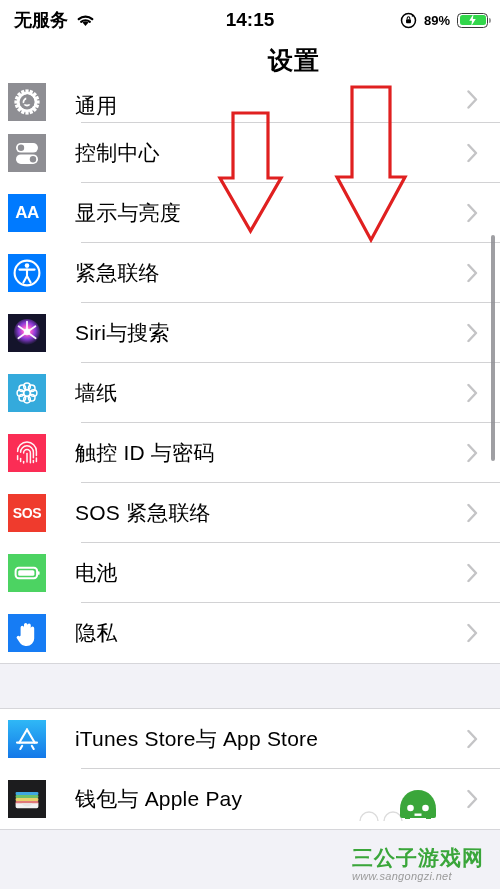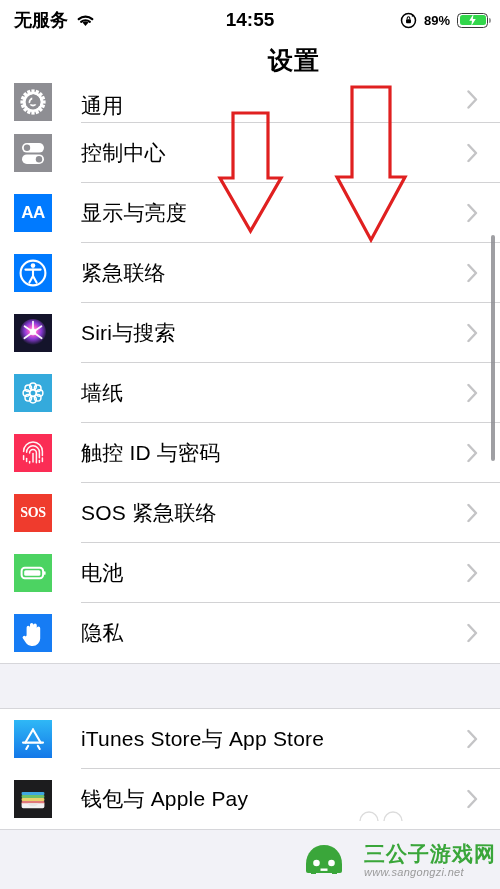--- a/index.html
+++ b/index.html
@@ -46,21 +46,21 @@
     margin-left:44px;
   }
   .nav-title { font-size:25px; font-weight:bold; color:#000; letter-spacing:1px; }
 
   
   .list-wrap { position:absolute; top:80px; left:0; width:500px; height:809px; background:#ffffff; }
   .group { background:#ffffff; position:relative; }
   .group-gap { height:46px; background:#f2f2f7; border-top:1px solid #d6d6da; border-bottom:1px solid #d6d6da; }
   .row {
     position:relative; height:60px; display:flex; align-items:center;
-    background:#ffffff; padding-left:14px;
+    background:#ffffff; padding-left:8px;
   }
   .row.clipped { height:43px; align-items:flex-end; padding-bottom:3px; }
   .row:not(:last-child):after {
     content:""; position:absolute; left:81px; right:0; bottom:0; height:1px; background:#d2d2d4;
   }
   .row-icon {
     width:38px; height:38px; border-radius:0; flex:0 0 38px;
     display:flex; align-items:center; justify-content:center; overflow:hidden;
     position:relative;
   }
@@ -70,35 +70,35 @@
     white-space:nowrap; letter-spacing:0.2px;
   }
   .chev {
     position:absolute; right:22px; top:50%; transform:translateY(-50%);
     width:11px; height:19px;
   }
   .row.clipped .chev { top:auto; bottom:14px; transform:none; }
 
   
   .ic-svg { width:38px; height:38px; display:block; }
-  .sos-text { color:#fff; font-size:14px; font-weight:bold; letter-spacing:-0.3px; font-family:Liberation Serif, serif; }
+  .sos-text { color:#fff; font-size:14px; font-weight:bold; letter-spacing:-0.3px; font-family:Liberation Sans, sans-serif; }
   .aa-text { color:#fff; font-size:17px; font-weight:bold; letter-spacing:-0.5px; font-family:"Liberation Sans",sans-serif; }
 
   
   .arrows { position:absolute; left:0; top:0; width:500px; height:889px; pointer-events:none; }
 
   
   .scrollbar {
     position:absolute; right:5px; top:235px; width:4px; height:226px;
     background:#8e8e93; border-radius:2px; opacity:.85;
   }
 
   
   .watermark {
-    position:absolute; right:4px; bottom:6px; display:flex; align-items:center; gap:18px;
+    position:absolute; right:16px; bottom:6px; display:flex; align-items:center; gap:18px;flex-direction:column;
   }
   .wm-logo { width:44px; height:44px; display:block; }
   .wm-texts { display:flex; flex-direction:column; justify-content:center; }
   .wm-title { font-size:21px; font-weight:bold; color:#3aa63a; letter-spacing:1px; line-height:1.1; }
   .wm-url { font-size:11px; color:#9a9a9a; letter-spacing:0.3px; line-height:1.3;font-style:italic; }
   .wm-dots { position:absolute; right:96px; bottom:66px; width:46px; height:12px; }
 </style>
 </head>
 <body>
 
@@ -110,21 +110,21 @@
       <span>
         <svg class="wifi-icon" viewBox="0 0 22 16">
           <path d="M11 14.3 L7.9 10.7 a4.8 4.8 0 0 1 6.2 0 Z" fill="#000"></path>
           <path d="M3.9 7.1 a10.6 10.6 0 0 1 14.2 0" stroke="#000" stroke-width="2.3" fill="none" stroke-linecap="round"></path>
           <path d="M6.4 10.0 a7.0 7.0 0 0 1 9.2 0" stroke="#000" stroke-width="2.2" fill="none" stroke-linecap="round"></path>
         </svg>
       </span>
     </div>
 
     <div class="sb-center">
-      <span class="sb-time">14:55</span>
+      <span class="sb-time">14:15</span>
     </div>
 
     <div class="sb-right">
       <span>
         <svg class="rot-icon" viewBox="0 0 18 18">
           <circle cx="9" cy="9" r="7.4" stroke="#000" stroke-width="1.6" fill="none"></circle>
           <rect x="6.4" y="7.6" width="5.2" height="4.3" rx="1" fill="#000"></rect>
           <path d="M7.6 7.6 v-1.1 a1.4 1.4 0 0 1 2.8 0 v1.1" stroke="#000" stroke-width="1.1" fill="none"></path>
           <path d="M12.6 2.2 l2.6 1.6 -2.6 1.6 z" fill="#000"></path>
         </svg>

